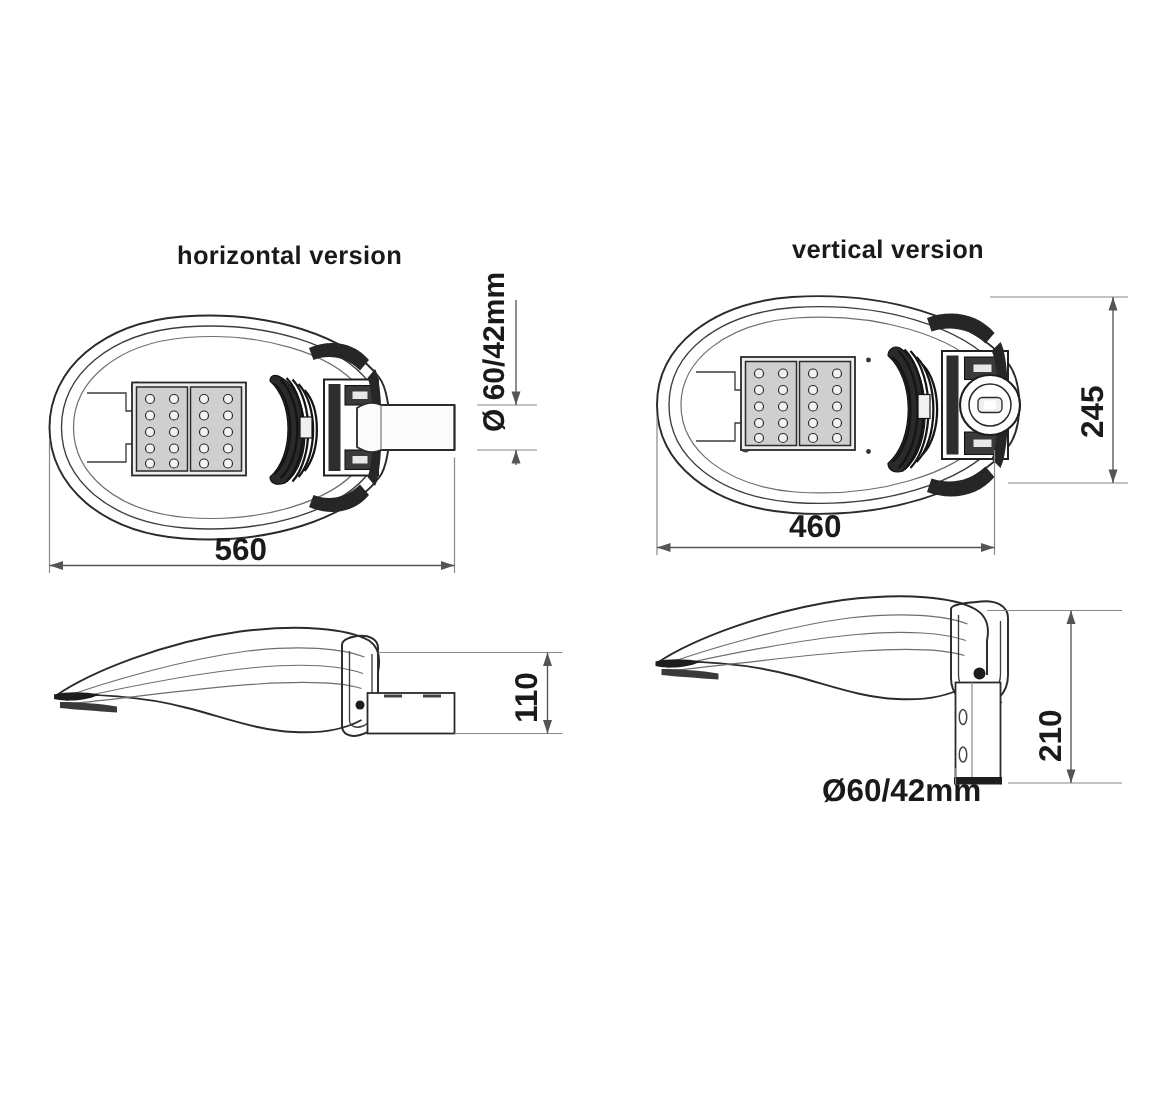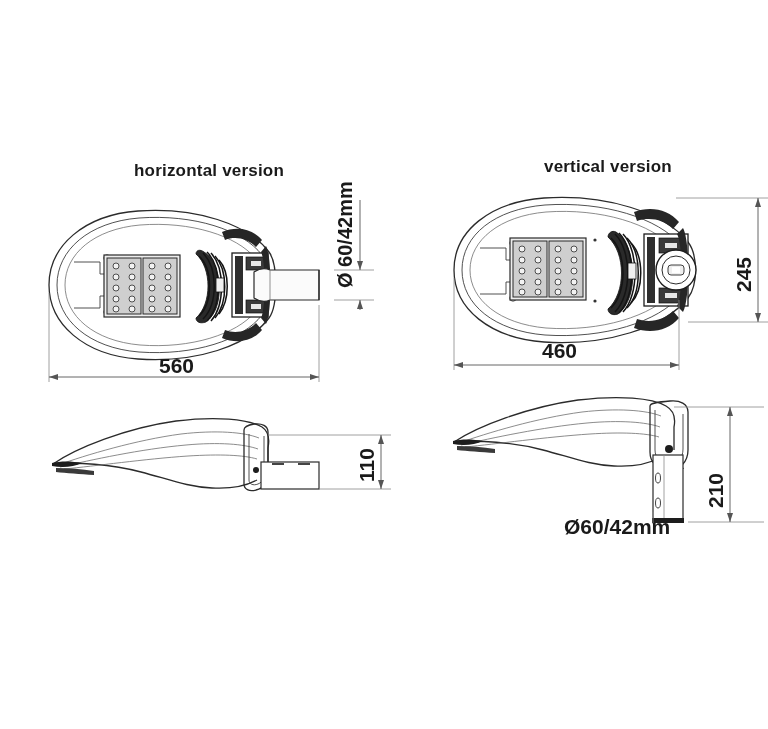--- a/index.html
+++ b/index.html
@@ -1,18 +1,18 @@
 <!DOCTYPE html>
 <html><head>
 <meta charset="utf-8">
 <style>
   html,body{margin:0;padding:0;background:#ffffff;}
   body{width:768px;height:729px;position:relative;overflow:hidden;
        font-family:"Liberation Sans", sans-serif;color:#1a1a1a;}
-  #sheet{position:absolute;left:16px;top:0;width:676px;height:729px;}
+  #sheet{position:absolute;left:0;top:0;width:676px;height:729px;}
   svg{display:block;}
   .lbl{font-family:"Liberation Sans", sans-serif;font-weight:bold;fill:#1a1a1a;}
   .title{font-size:17px;letter-spacing:0.2px;}
   .dim{font-size:21px;}
   .dim-sm{font-size:20px;}
   .outline{fill:none;stroke:#2b2b2b;stroke-width:1.3;}
   .outline-thin{fill:none;stroke:#3d3d3d;stroke-width:0.9;}
   .outline-faint{fill:none;stroke:#6e6e6e;stroke-width:0.8;}
   .dimline{stroke:#555;stroke-width:0.9;fill:none;}
   .extline{stroke:#888;stroke-width:0.8;fill:none;}

